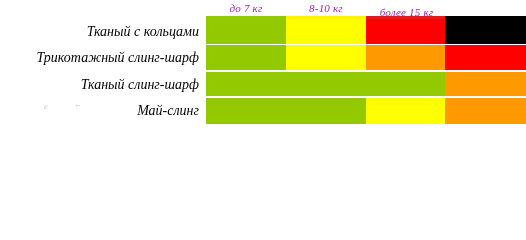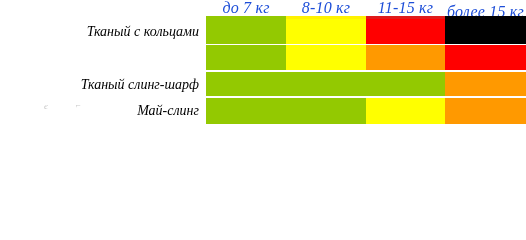--- a/index.html
+++ b/index.html
@@ -28,22 +28,22 @@
     width: 320px;
     height: 16px;
     display: flex;
   }
   .header-cell {
     display: flex;
     align-items: center;
     justify-content: center;
     font-family: "Liberation Serif", serif;
     font-style: italic;
-    font-size: 16px;
-    color: #1d4ed8;
+    font-size: 11px;
+    color: #a21caf;
     white-space: nowrap;
     letter-spacing: 0.2px;
   }
   .hc0 { width: 80px; }
   .hc1 { width: 80px; text-align: center; }
   .hc2 { width: 79px; }
   .hc3 { width: 81px; margin-top: 8px; }
 
   
   .strip-row {
@@ -129,33 +129,33 @@
   .art1 { left: 75px; top: 100px; }
 </style>
 </head>
 <body>
 
 <div id="chart">
 
   <div class="header-row">
     <div class="header-cell hc0">до 7 кг</div>
     <div class="header-cell hc1">8-10 кг</div>
-    <div class="header-cell hc2">11-15 кг</div>
     <div class="header-cell hc3">более 15 кг</div>
   </div>
 
   <div class="strip-row">
     <div class="strip-cell sc0" style="background-color: rgb(147, 201, 1);"></div>
     <div class="strip-cell sc1" style="background-color: rgb(255, 242, 0);"></div>
     <div class="strip-cell sc2" style="background-color: rgb(224, 27, 27);"></div>
     <div class="strip-cell sc3" style="background-color: rgb(0, 0, 0);"></div>
   </div>
 
   <div class="labels">
     <div class="row-label rl0">Тканый с кольцами</div>
+    <div class="row-label rl1">Трикотажный слинг-шарф</div>
     <div class="row-label rl3">Май-слинг</div>
     <div class="row-label rl2">Тканый слинг-шарф</div>
   </div>
 
   <div class="grid">
 
     <div class="grid-row gr0">
       <div class="cell c0" style="background-color: rgb(147, 201, 1);"></div>
       <div class="cell c1" style="background-color: rgb(255, 255, 0);"></div>
       <div class="cell c2" style="background-color: rgb(255, 0, 0);"></div>

